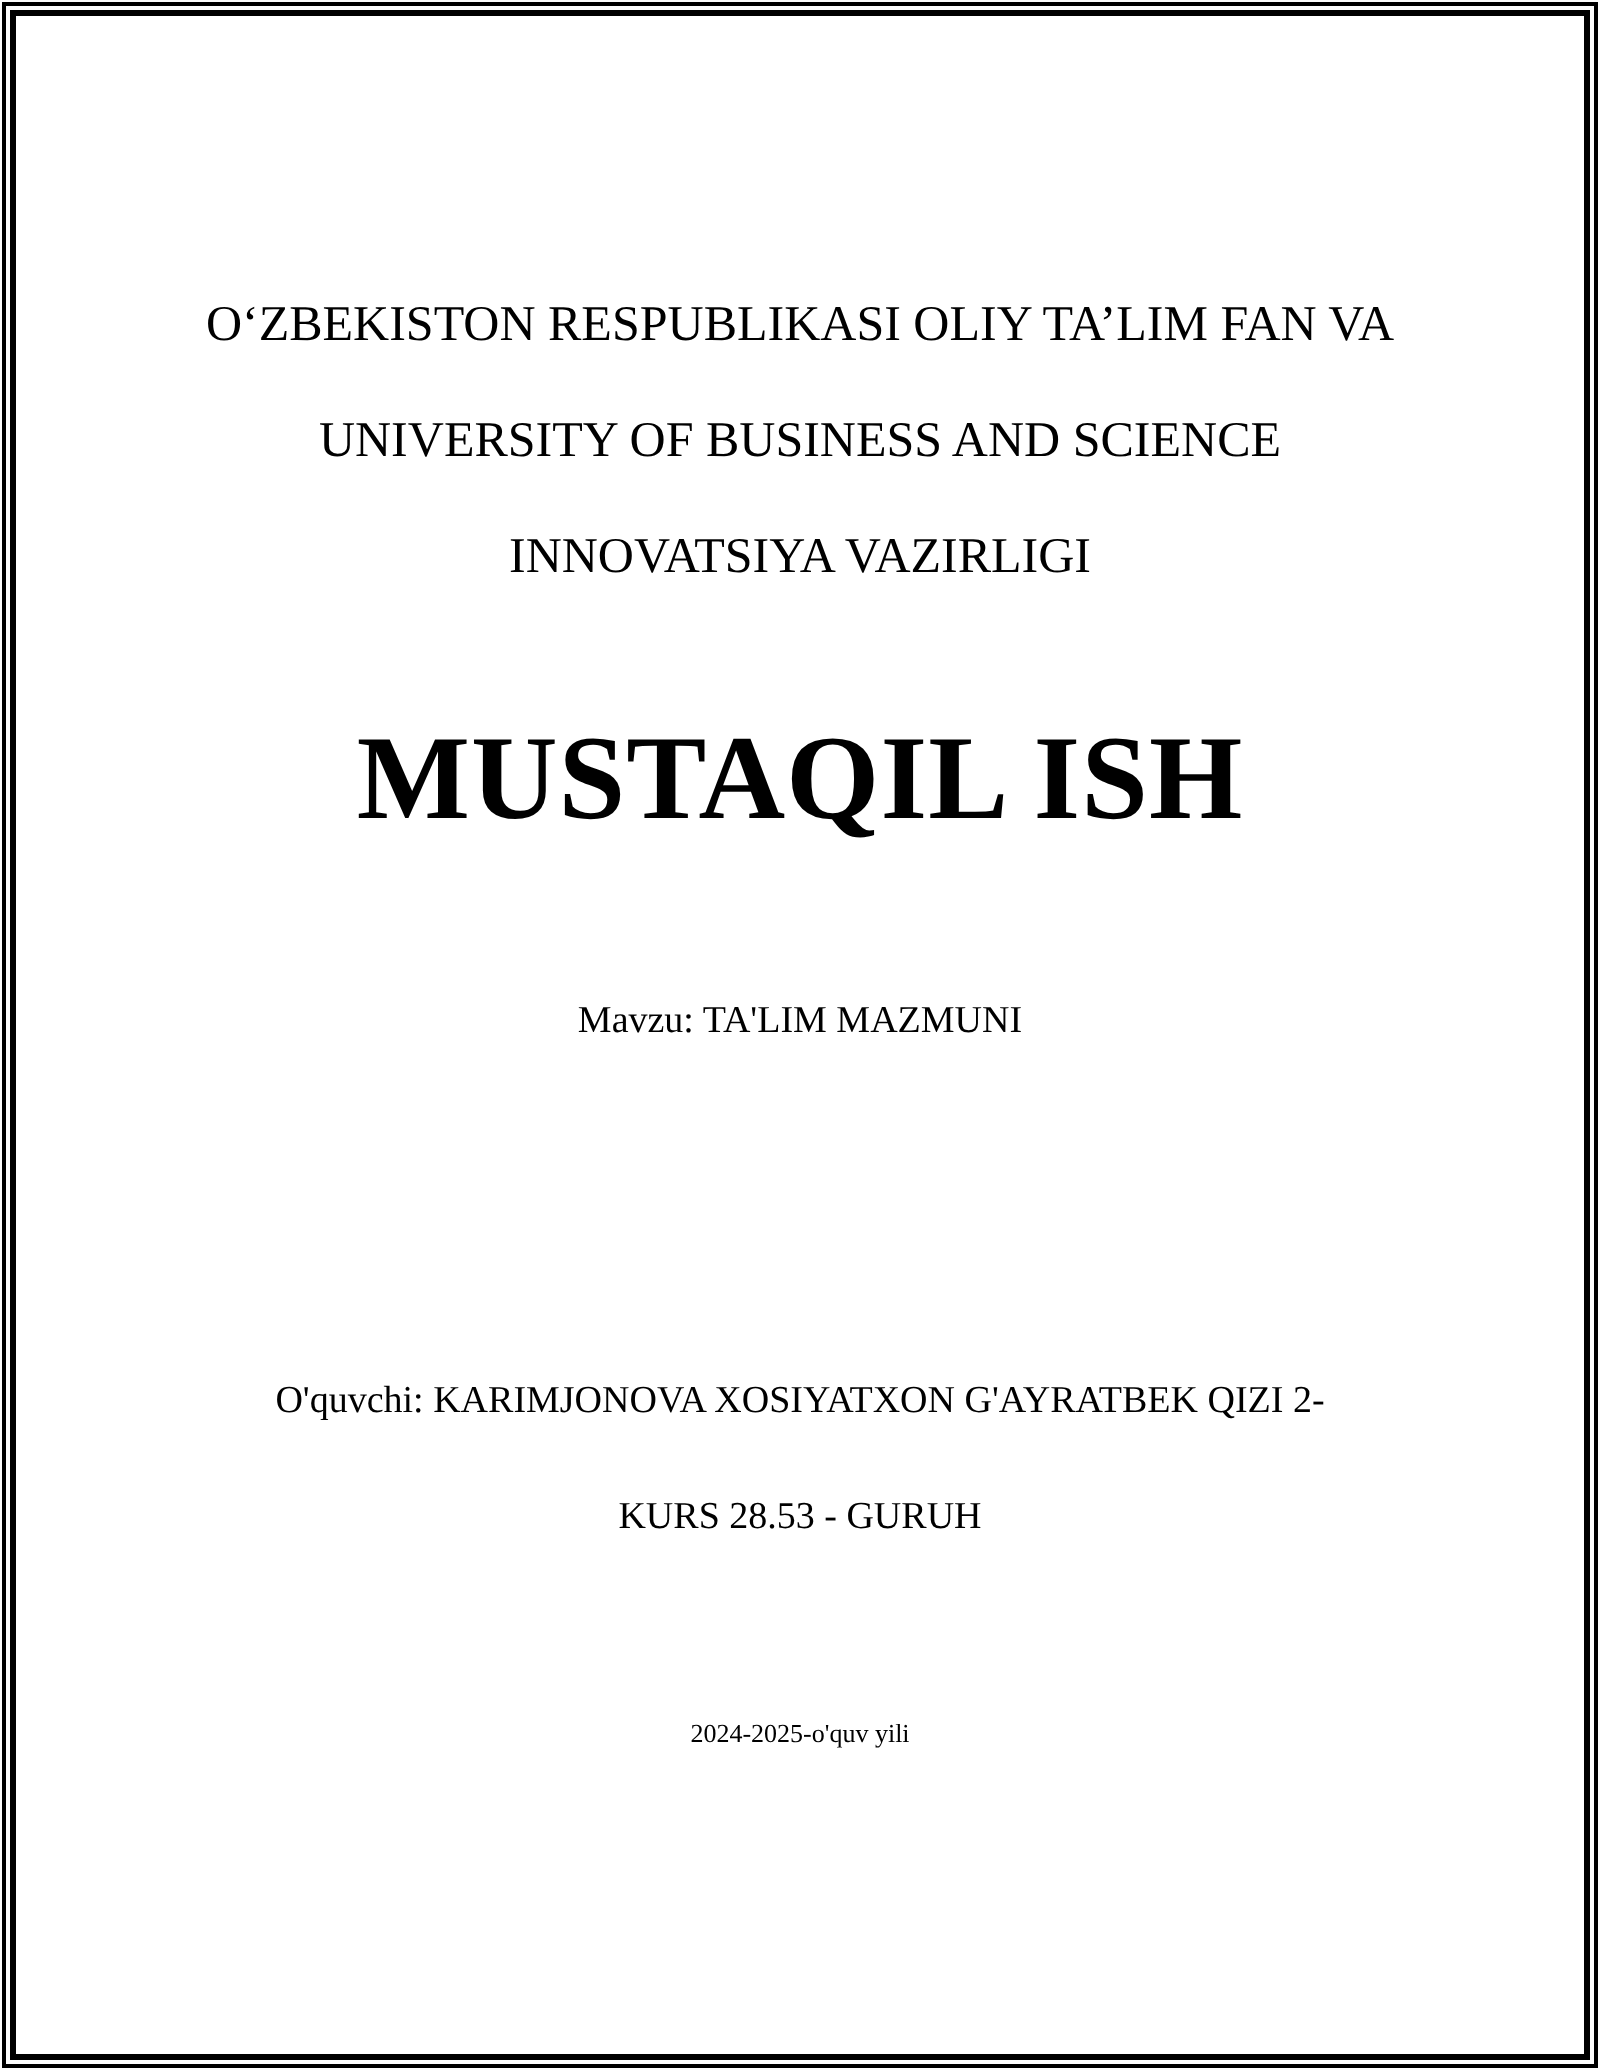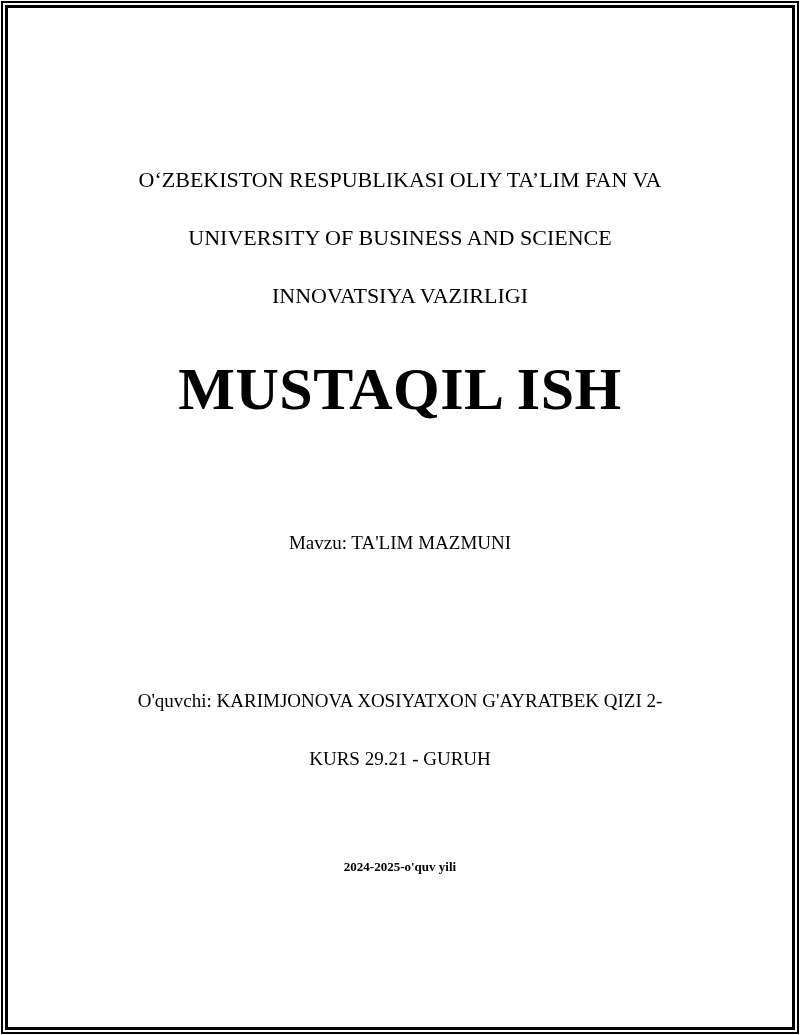--- a/index.html
+++ b/index.html
@@ -28,47 +28,46 @@
     pointer-events: none;
   }
   .text-block {
     position: absolute;
     left: 40px;
     right: 40px;
     text-align: center;
     white-space: pre-line;
   }
   .ministry {
-    top: 136px;
-    font-size: 22px;
+    top: 119px;
+    font-size: 25px;
     line-height: 29px;
   }
   .doc-title {
     top: 349px;
     font-size: 60px;
     line-height: 80px;
     font-weight: bold;
     letter-spacing: 0.5px;
   }
   .topic {
     top: 499px;
     font-size: 19px;
     line-height: 24px;
-    margin-top: 32px;
   }
   .student {
     top: 657px;
     font-size: 19px;
     line-height: 29px;
   }
   .year {
     top: 859px;
     font-size: 13px;
     line-height: 16px;
-    font-weight: bold;
+    font-weight: normal;
   }
 </style>
 </head>
 <body>
 
 <div class="page">
 
   <div class="border-outer"></div>
   <div class="border-inner"></div>
 
@@ -77,18 +76,18 @@
     <div>UNIVERSITY OF BUSINESS AND SCIENCE</div>
     <div>INNOVATSIYA VAZIRLIGI</div>
   </div>
 
   <div class="text-block doc-title">MUSTAQIL ISH</div>
 
   <div class="text-block topic">Mavzu: TA'LIM MAZMUNI</div>
 
   <div class="text-block student">
     <div>O'quvchi: KARIMJONOVA XOSIYATXON G'AYRATBEK QIZI 2-</div>
-    <div>KURS 29.21 - GURUH</div>
+    <div>KURS 28.53 - GURUH</div>
   </div>
 
   <div class="text-block year">2024-2025-o'quv yili</div>
 
 </div>
 
 </body></html>

